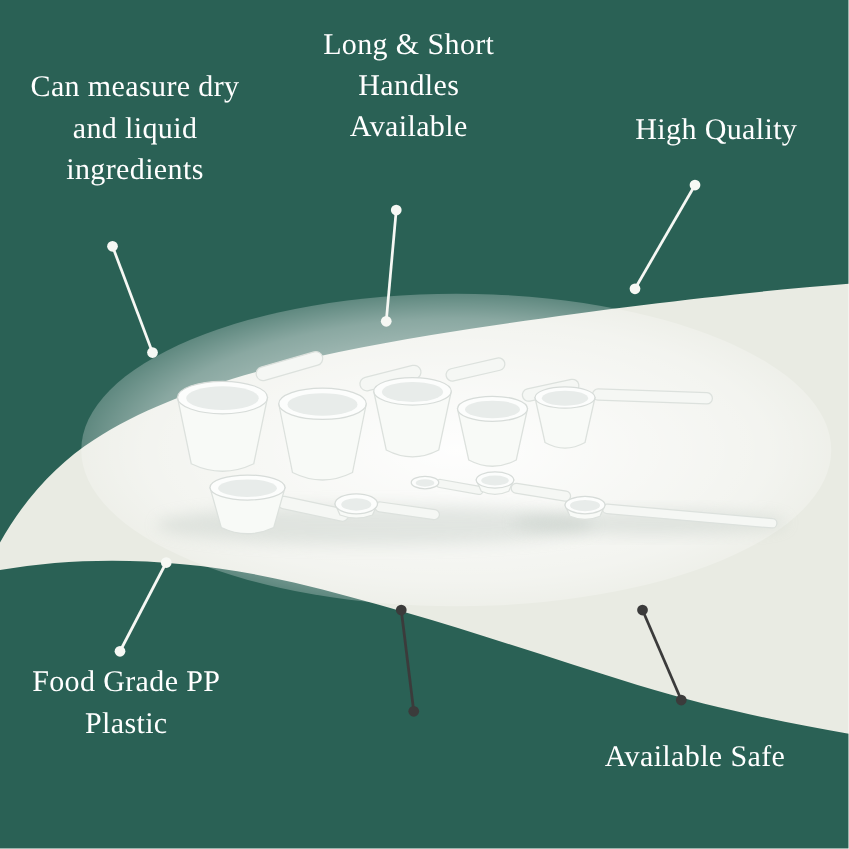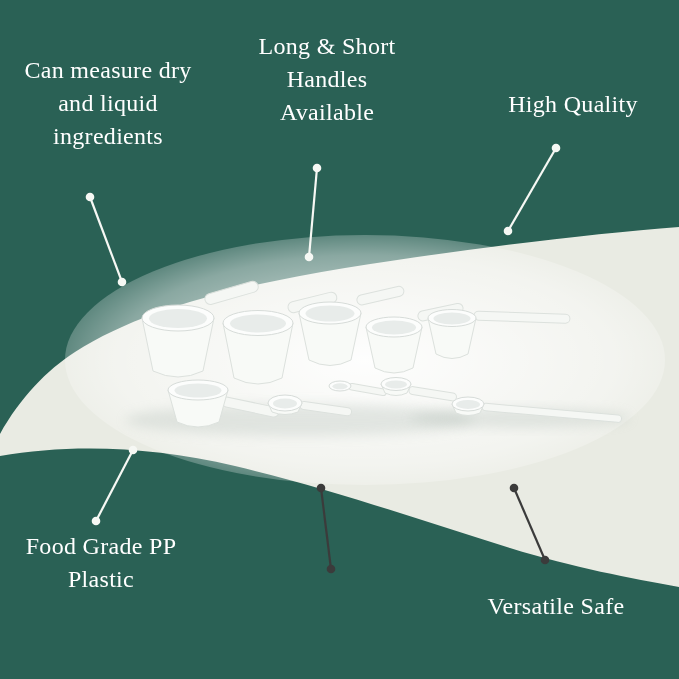--- a/index.html
+++ b/index.html
@@ -8,21 +8,21 @@
     background:var(--light,#e9ebe3);
     font-family:Liberation Serif, serif;
   }
   .layer{position:absolute;left:0;top:0;width:679px;height:679px;}
   .callout-label{
     position:absolute;color:var(--text,#ffffff);
     font-size:24px;line-height:1.38;text-align:center;
     white-space:pre-line;letter-spacing:.3px;
   }
   .tl{left:2px;top:54px;width:212px;}
-  .tc{left:232px;top:30px;width:190px;}
+  .tc{left:232px;top:20px;width:190px;}
   .tr{left:470px;top:88px;width:206px;}
   .bl{left:0px;top:530px;width:202px;}
   .bc{left:212px;top:594px;width:240px;}
   .br{left:436px;top:590px;width:240px;}
 
   .line-white line{stroke:var(--line-light,#f6f8f4);stroke-width:2.2;}
   .line-white circle{fill:var(--line-light,#f6f8f4);}
   .line-dark line{stroke:var(--line-dark,#3b3b3b);stroke-width:2.2;}
   .line-dark circle{fill:var(--line-dark,#3b3b3b);}
 
@@ -156,15 +156,15 @@
 
   <div class="callout-label tl">Can measure dry
 and liquid
 ingredients</div>
   <div class="callout-label tc">Long &amp; Short
 Handles
 Available</div>
   <div class="callout-label tr">High Quality</div>
   <div class="callout-label bl">Food Grade PP
 Plastic</div>
-  <div class="callout-label br">Versatile Safe</div>
+  <div class="callout-label br">Available Safe</div>
 
 </div>
 
 </body></html>

